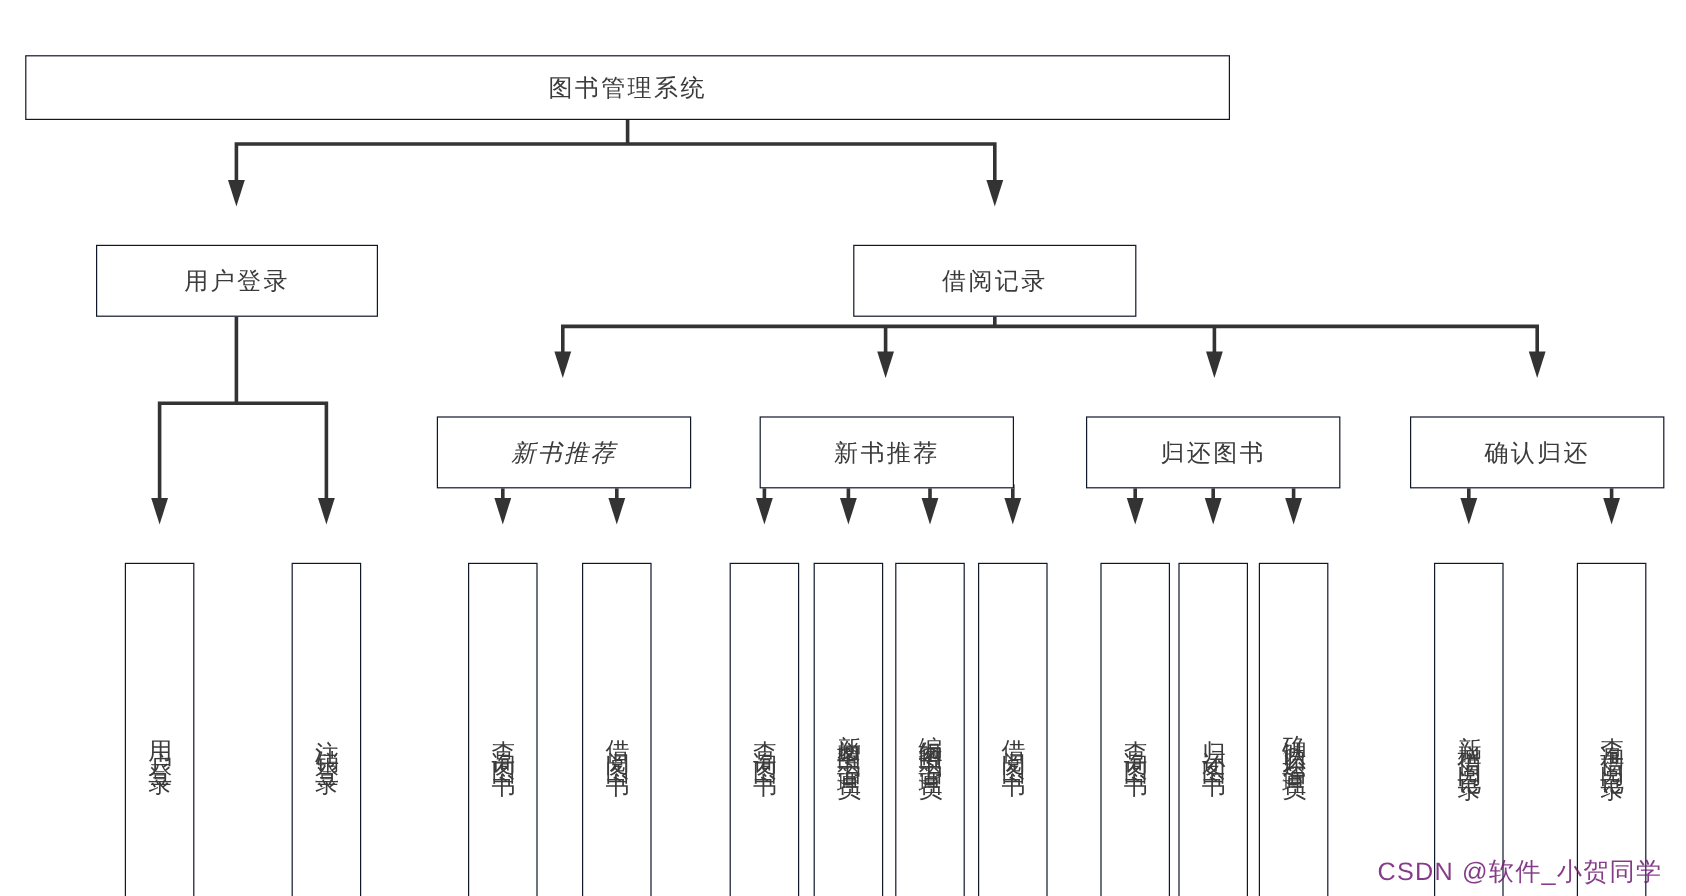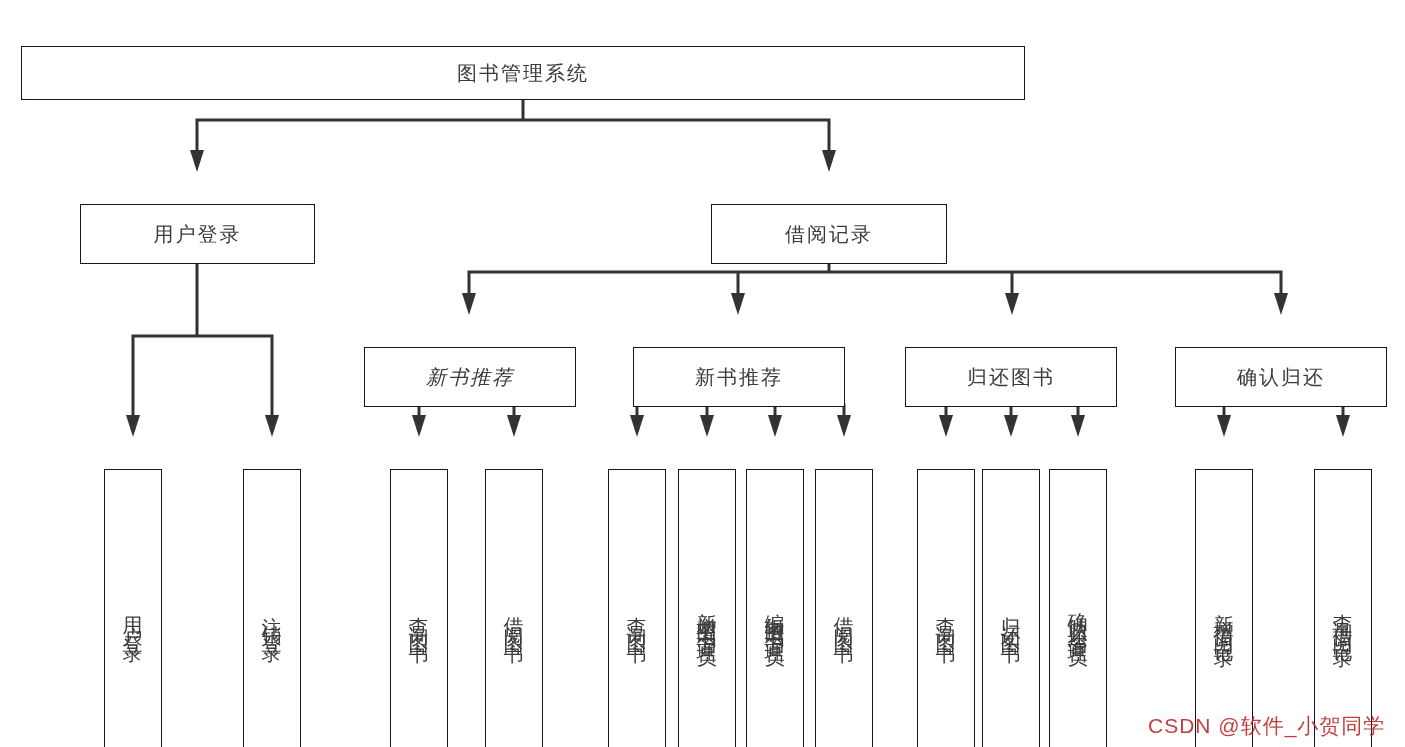--- a/index.html
+++ b/index.html
@@ -35,21 +35,21 @@
     font-size:20px;
     letter-spacing:9px;
     line-height:1;
     white-space:nowrap;
   }
   .watermark{
     position:absolute;
     left:1148px;top:712px;
     width:250px;
     font-size:21px;
-    color:#b91c1c;
+    color:#701a75;
     letter-spacing:1px;
     white-space:nowrap;
     z-index:6;
     opacity:0.85;
   }
   .stroke{stroke:#333333;stroke-width:3;fill:none;}
   .arrow{fill:#333333;stroke:none;}
 </style>
 </head>
 <body>

